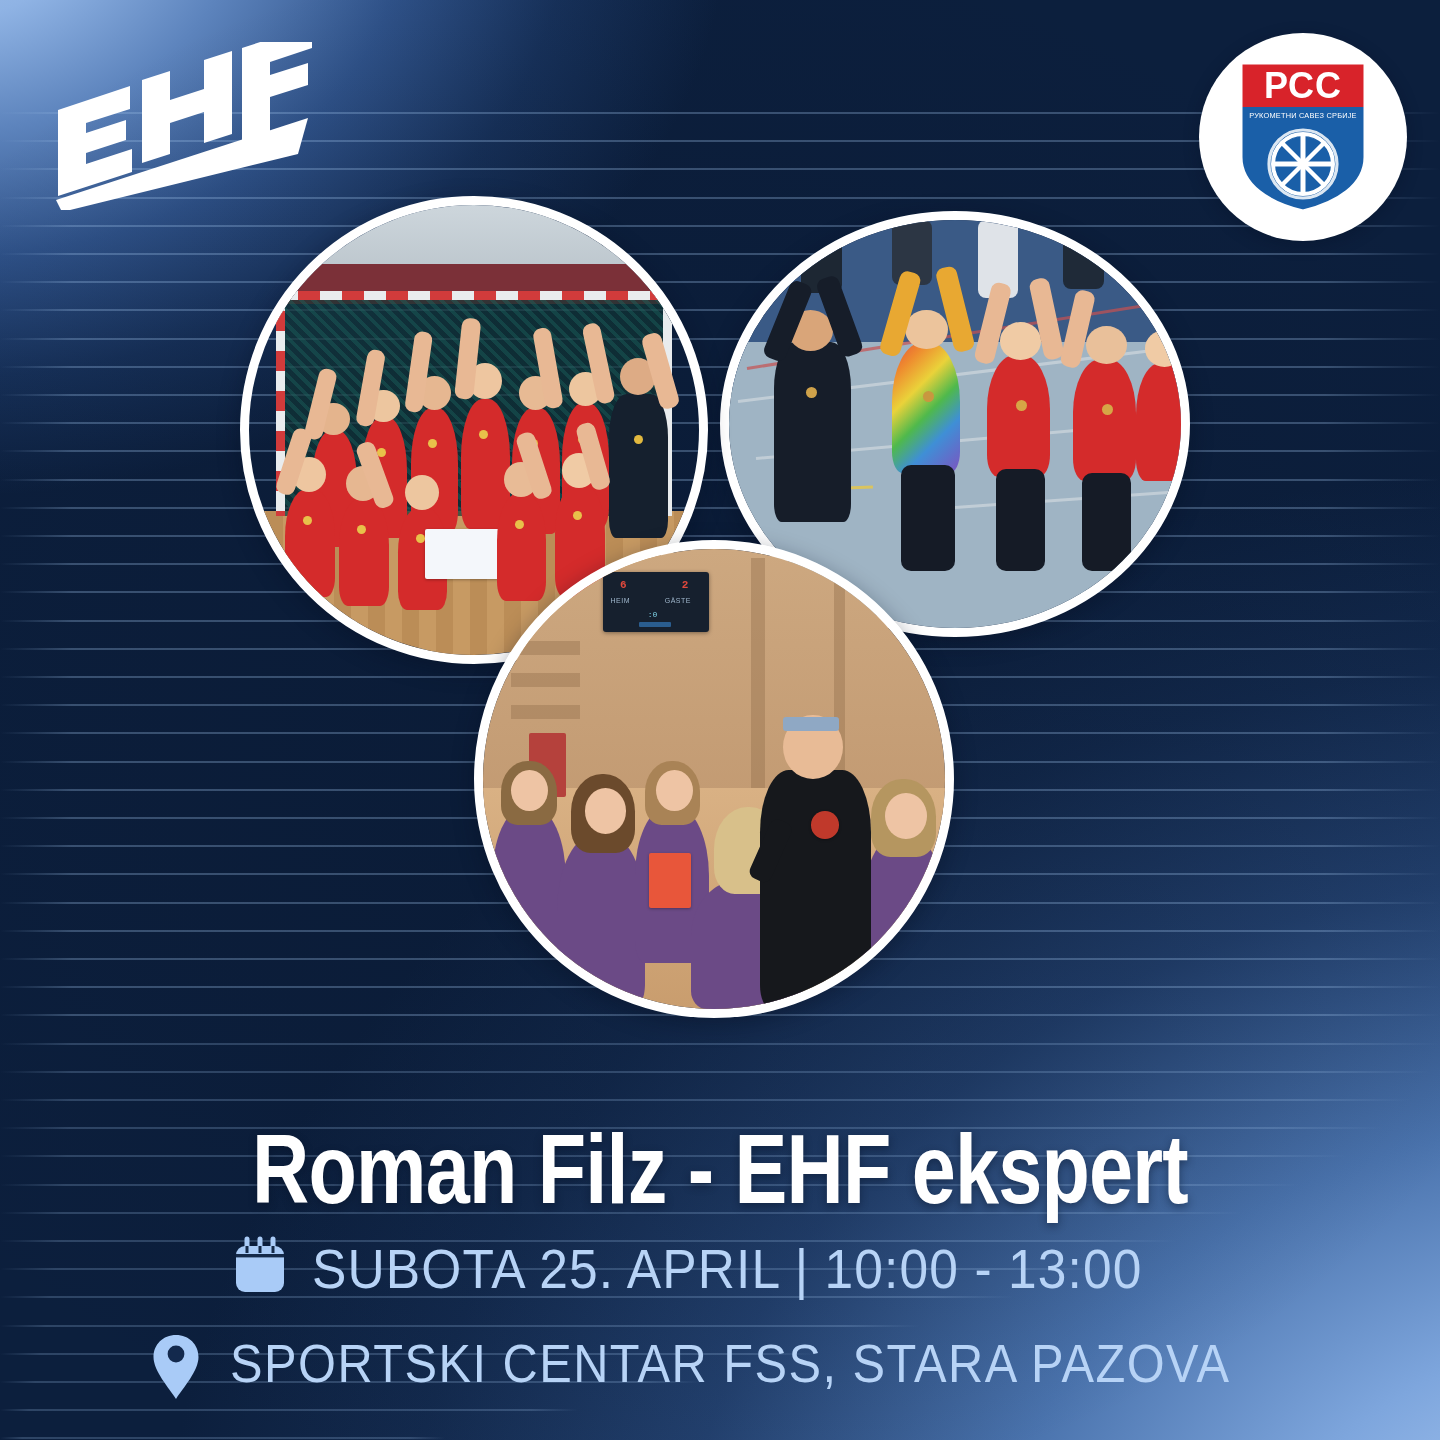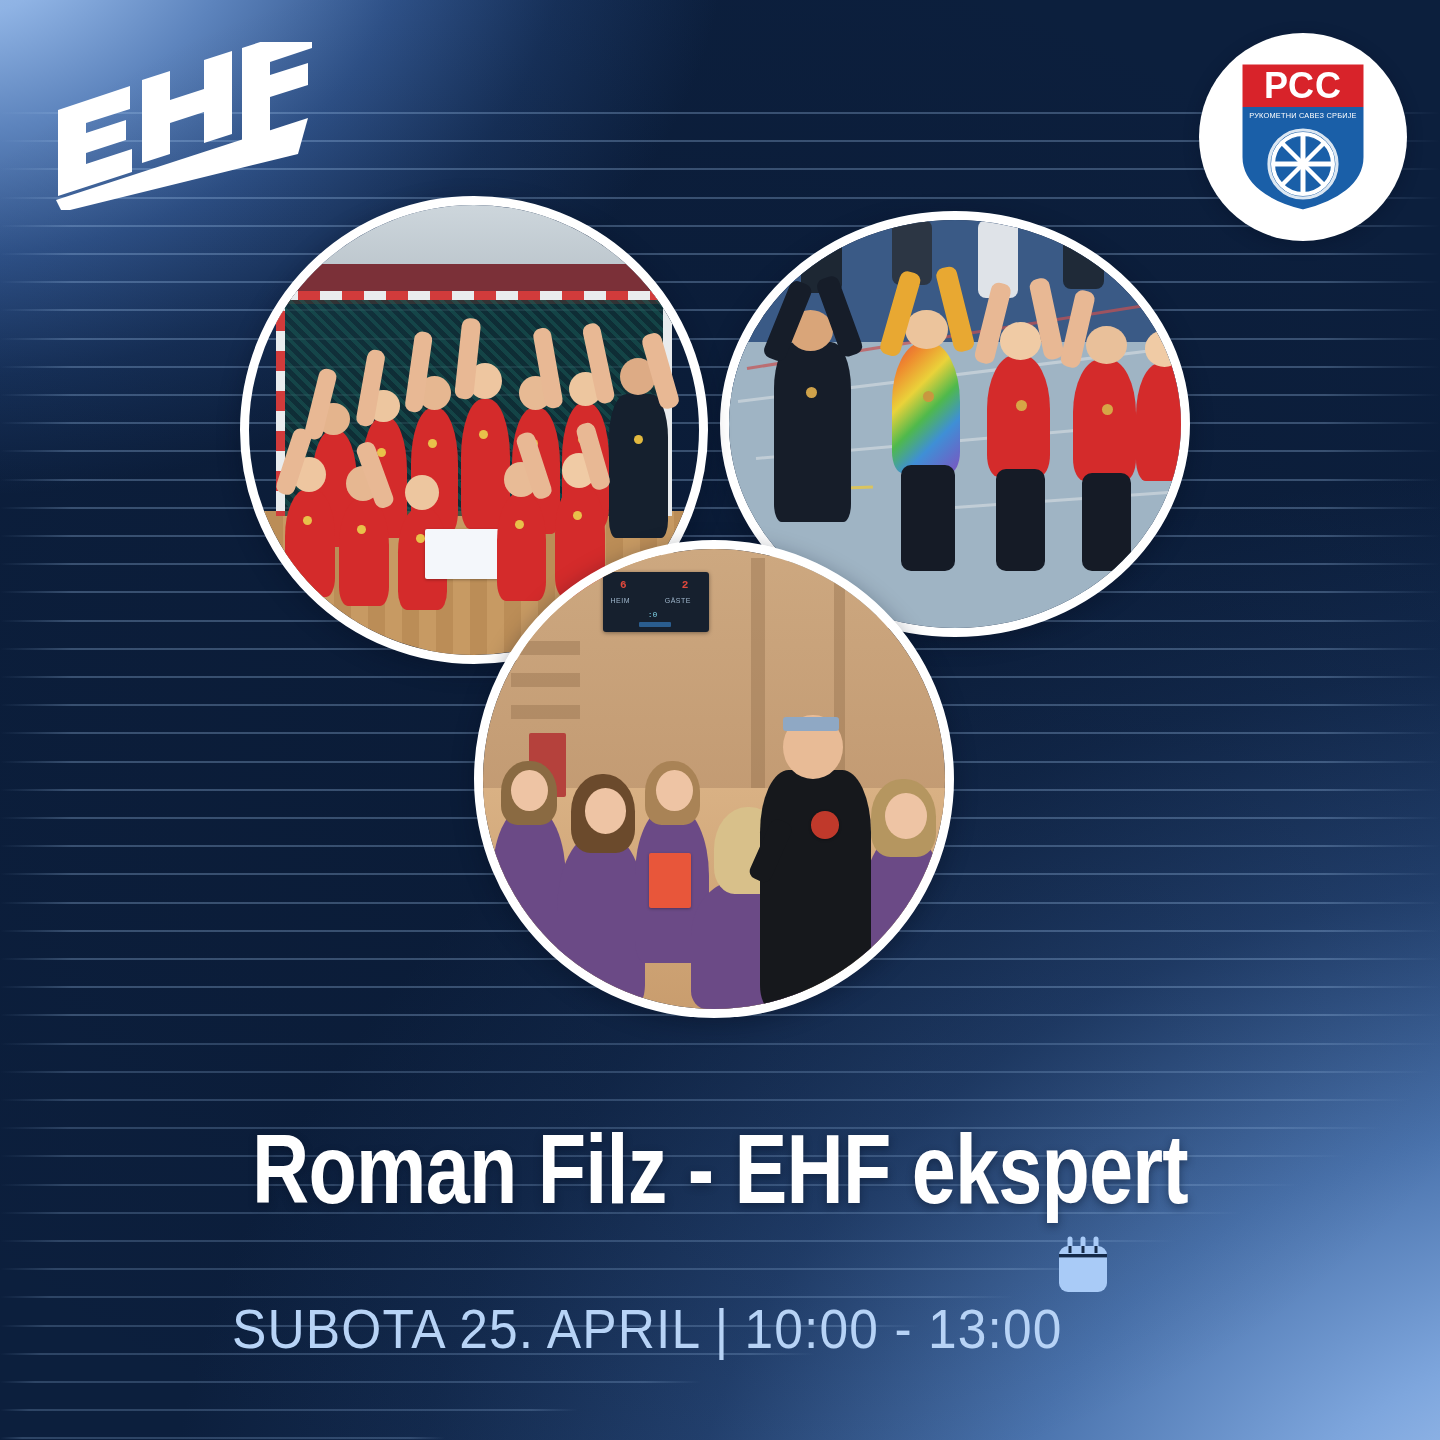--- a/index.html
+++ b/index.html
@@ -141,23 +141,22 @@
     text-align:center;
     font-size:99px; font-weight:700; color:#ffffff;
     letter-spacing:-1px;
     transform:scaleX(0.80);
     text-shadow:0 3px 10px rgba(6,18,38,0.45);
     white-space:nowrap;
   }
 
   .info-row{
     position:absolute;
-    display:flex; align-items:flex-end;
+    display:flex; align-items:flex-start;
     white-space:nowrap;
-    flex-direction:column;
   }
   #info-date{ left:232px; top:1236px; }
   #info-venue{ left:152px; top:1333px; }
 
   .info-icon{ flex:0 0 auto; display:block; }
   #icon-calendar{ width:56px; height:60px; margin-right:24px; }
   #icon-pin{ width:48px; height:68px; margin-right:30px; }
 
   .info-text{
     color:#b7d3f6;
@@ -442,14 +441,21 @@
       </g>
       <g stroke="#152a49" stroke-width="3" fill="none">
         <path d="M15 10 V17"></path>
           <path d="M28 10 V17"></path>
           <path d="M41 10 V17"></path>
       </g>
     </svg>
     <span class="info-text">SUBOTA 25. APRIL | 10:00 - 13:00</span>
   </div>
 
+  <div class="info-row" id="info-venue">
+    <svg class="info-icon" id="icon-pin" viewBox="0 0 48 68">
+      <path d="M24 2 C11 2 1.5 11.6 1.5 24 C1.5 38 17 55 24 66 C31 55 46.5 38 46.5 24 C46.5 11.6 37 2 24 2 Z" fill="#a9cbf7"></path>
+      <circle cx="24" cy="21" r="8.4" fill="#13294d"></circle>
+    </svg>
+    <span class="info-text">SPORTSKI CENTAR FSS, STARA PAZOVA</span>
+  </div>
 
 </div>
 
 </body></html>

